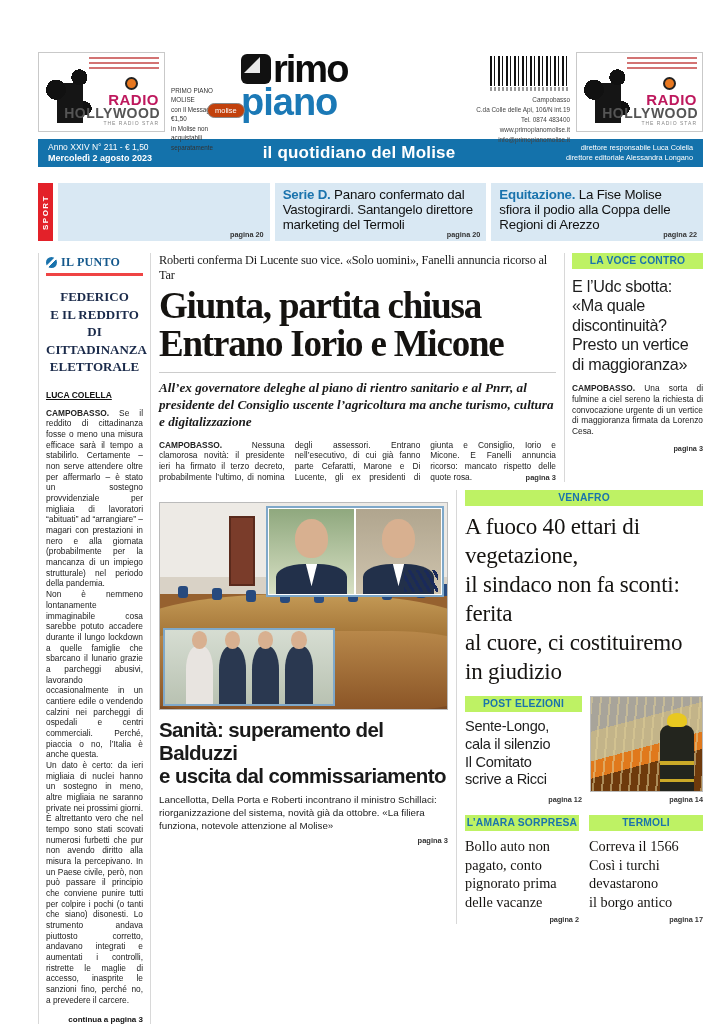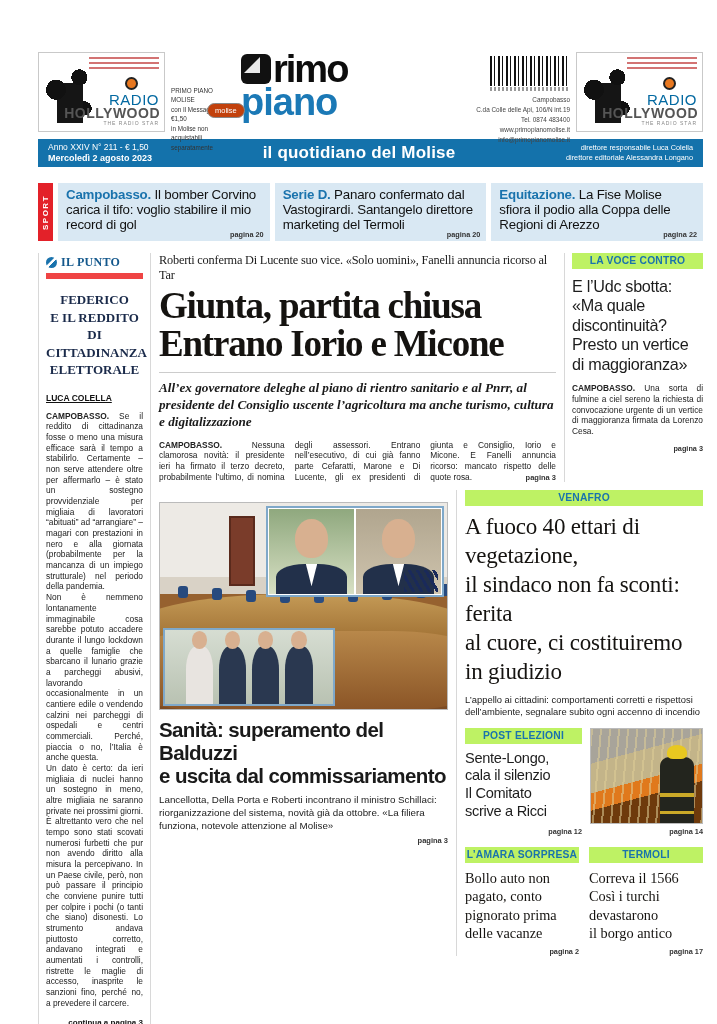--- a/index.html
+++ b/index.html
@@ -17,21 +17,21 @@
                radial-gradient(circle at 70% 20%, #111 0 8px, transparent 8px),
                radial-gradient(circle at 25% 40%, #111 0 10px, transparent 10px),
                linear-gradient(#151515,#151515) 14px 18px/26px 40px,
                radial-gradient(circle at 40% 85%, #2aa0a0 0 5px, transparent 5px),
                radial-gradient(circle at 80% 70%, #111 0 7px, transparent 7px);
              background-repeat:no-repeat; }
   .ra-dot { position:absolute; right:26px; top:24px; width:13px; height:13px; border-radius:50%;
             background:#e87820; border:2px solid #222; }
   .ra-rednote { position:absolute; right:5px; top:4px; width:70px; height:12px;
                 background:repeating-linear-gradient(#c85050 0 2px, transparent 2px 5px); opacity:.8; }
-  .ra-radio { position:absolute; right:5px; top:38px; font-size:15px; font-weight:400; letter-spacing:.5px; color:#0369a1; }
+  .ra-radio { position:absolute; right:5px; top:38px; font-size:15px; font-weight:700; letter-spacing:.5px; color:#be185d; }
   .ra-holly { position:absolute; right:4px; top:52px; font-size:14px; font-weight:700; letter-spacing:.5px; color:#555; }
   .ra-star  { position:absolute; right:5px; top:67px; font-size:5px; color:#888; letter-spacing:1px; }
   .price-note { width:64px; font-size:6.3px; color:#333; line-height:1.5; padding-top:34px; flex:none; }
   .logo-box { flex:1; display:flex; flex-direction:column; align-items:flex-start; padding-top:2px; }
   .logo-l1 { display:flex; align-items:center; }
   .p-mark { width:30px; height:30px; background:#111; border-radius:6px; position:relative; margin-right:2px; }
   .p-mark::after { content:""; position:absolute; left:3px; top:3px; border-style:solid;
                    border-width:0 0 16px 16px; border-color:transparent transparent #e8e8e8 transparent; }
   .logo-t1 { font-size:38px; font-weight:800; letter-spacing:-2px; color:#0d0d0d; line-height:.8; }
   .logo-l2 { position:relative; margin-top:1px; }
@@ -59,21 +59,21 @@
   .sport-tab span { transform:rotate(-90deg); font-size:8px; font-weight:800; letter-spacing:1.5px; }
   .sport-item { flex:1; background:#d9e8f3; padding:4px 8px 2px; position:relative; }
   .sport-item p { font-size:13.3px; line-height:1.13; letter-spacing:-.2px; }
   .sport-lead { color:#1a73ad; font-weight:700; }
   .page-ref { font-size:7.3px; font-weight:700; color:#333; text-align:right; }
   .sport-item .page-ref { position:absolute; right:6px; bottom:2px; }
 
   
   .main { display:flex; margin-top:12px; }
   .left-rail { width:113px; flex:none; border-left:1px solid #d8d8d8; border-right:1px solid #d8d8d8; padding:2px 7px 0; }
-  .punto-head { display:flex; align-items:center; gap:4px; border-bottom:6px solid #ef4444; padding-bottom:3px; }
+  .punto-head { display:flex; align-items:center; gap:4px; border-bottom:3px solid #ef4444; padding-bottom:3px; }
   .punto-icon { width:11px; height:11px; border-radius:50%; background:linear-gradient(135deg,#1a73ad 40%,#fff 42%,#fff 55%,#1a73ad 57%); flex:none; }
   .punto-label { font-family:"Liberation Serif",serif; font-size:12px; font-weight:700; color:#14588c; letter-spacing:.3px; }
   .punto-title { font-family:"Liberation Serif",serif; font-size:13px; font-weight:700; color:#1a2a4a;
                  text-align:center; line-height:1.35; margin-top:12px; }
   .punto-author { font-size:8.5px; font-weight:700; text-decoration:underline; margin-top:14px; }
   .punto-body { font-size:8.35px; line-height:1.28; text-align:justify; margin-top:8px; color:#222; }
   .punto-continue { font-size:8px; font-weight:700; text-align:right; margin-top:10px; }
 
   .main-right { flex:1; display:flex; flex-direction:column; }
   .row1 { display:flex; }
@@ -215,21 +215,20 @@
     <div class="banner-tag">il quotidiano del Molise</div>
     <div class="directors pre">direttore responsabile Luca Colella
 direttore editoriale Alessandra Longano</div>
   </div>
 
   <div class="sport-strip">
     <div class="sport-tab">
         <span>SPORT</span>
       </div>
     <div class="sport-item">
-      <p><span class="sport-lead">Campobasso.</span><span> Il bomber Corvino carica il tifo: voglio stabilire il mio record di gol</span></p>
       <div class="page-ref">pagina 20</div>
     </div>
     <div class="sport-item">
       <p><span class="sport-lead">Serie D.</span><span> Panaro confermato dal Vastogirardi. Santangelo direttore marketing del Termoli</span></p>
       <div class="page-ref">pagina 20</div>
     </div>
     <div class="sport-item">
       <p><span class="sport-lead">Equitazione.</span><span> La Fise Molise sfiora il podio alla Coppa delle Regioni di Arezzo</span></p>
       <div class="page-ref">pagina 22</div>
     </div>
@@ -312,21 +311,20 @@
             <div class="sanita-sub">Lancellotta, Della Porta e Roberti incontrano il ministro Schillaci: riorganizzazione del sistema, novità già da ottobre. «La filiera funziona, notevole attenzione al Molise»</div>
             <div class="sanita-page page-ref">pagina 3</div>
           </div>
         </div>
 
         <div class="right-wide">
           <div class="sec-head">VENAFRO</div>
           <div class="venafro-headline pre">A fuoco 40 ettari di vegetazione,
 il sindaco non fa sconti: ferita
 al cuore, ci costituiremo in giudizio</div>
-          <div class="venafro-sub">L’appello ai cittadini: comportamenti corretti e rispettosi dell’ambiente, segnalare subito ogni accenno di incendio</div>
 
           <div class="rw-row">
             <div class="post-col">
               <div class="sec-head">POST ELEZIONI</div>
               <div class="post-headline pre">Sente-Longo,
 cala il silenzio
 Il Comitato
 scrive a Ricci</div>
               <div class="page-ref post-page">pagina 12</div>
             </div>

